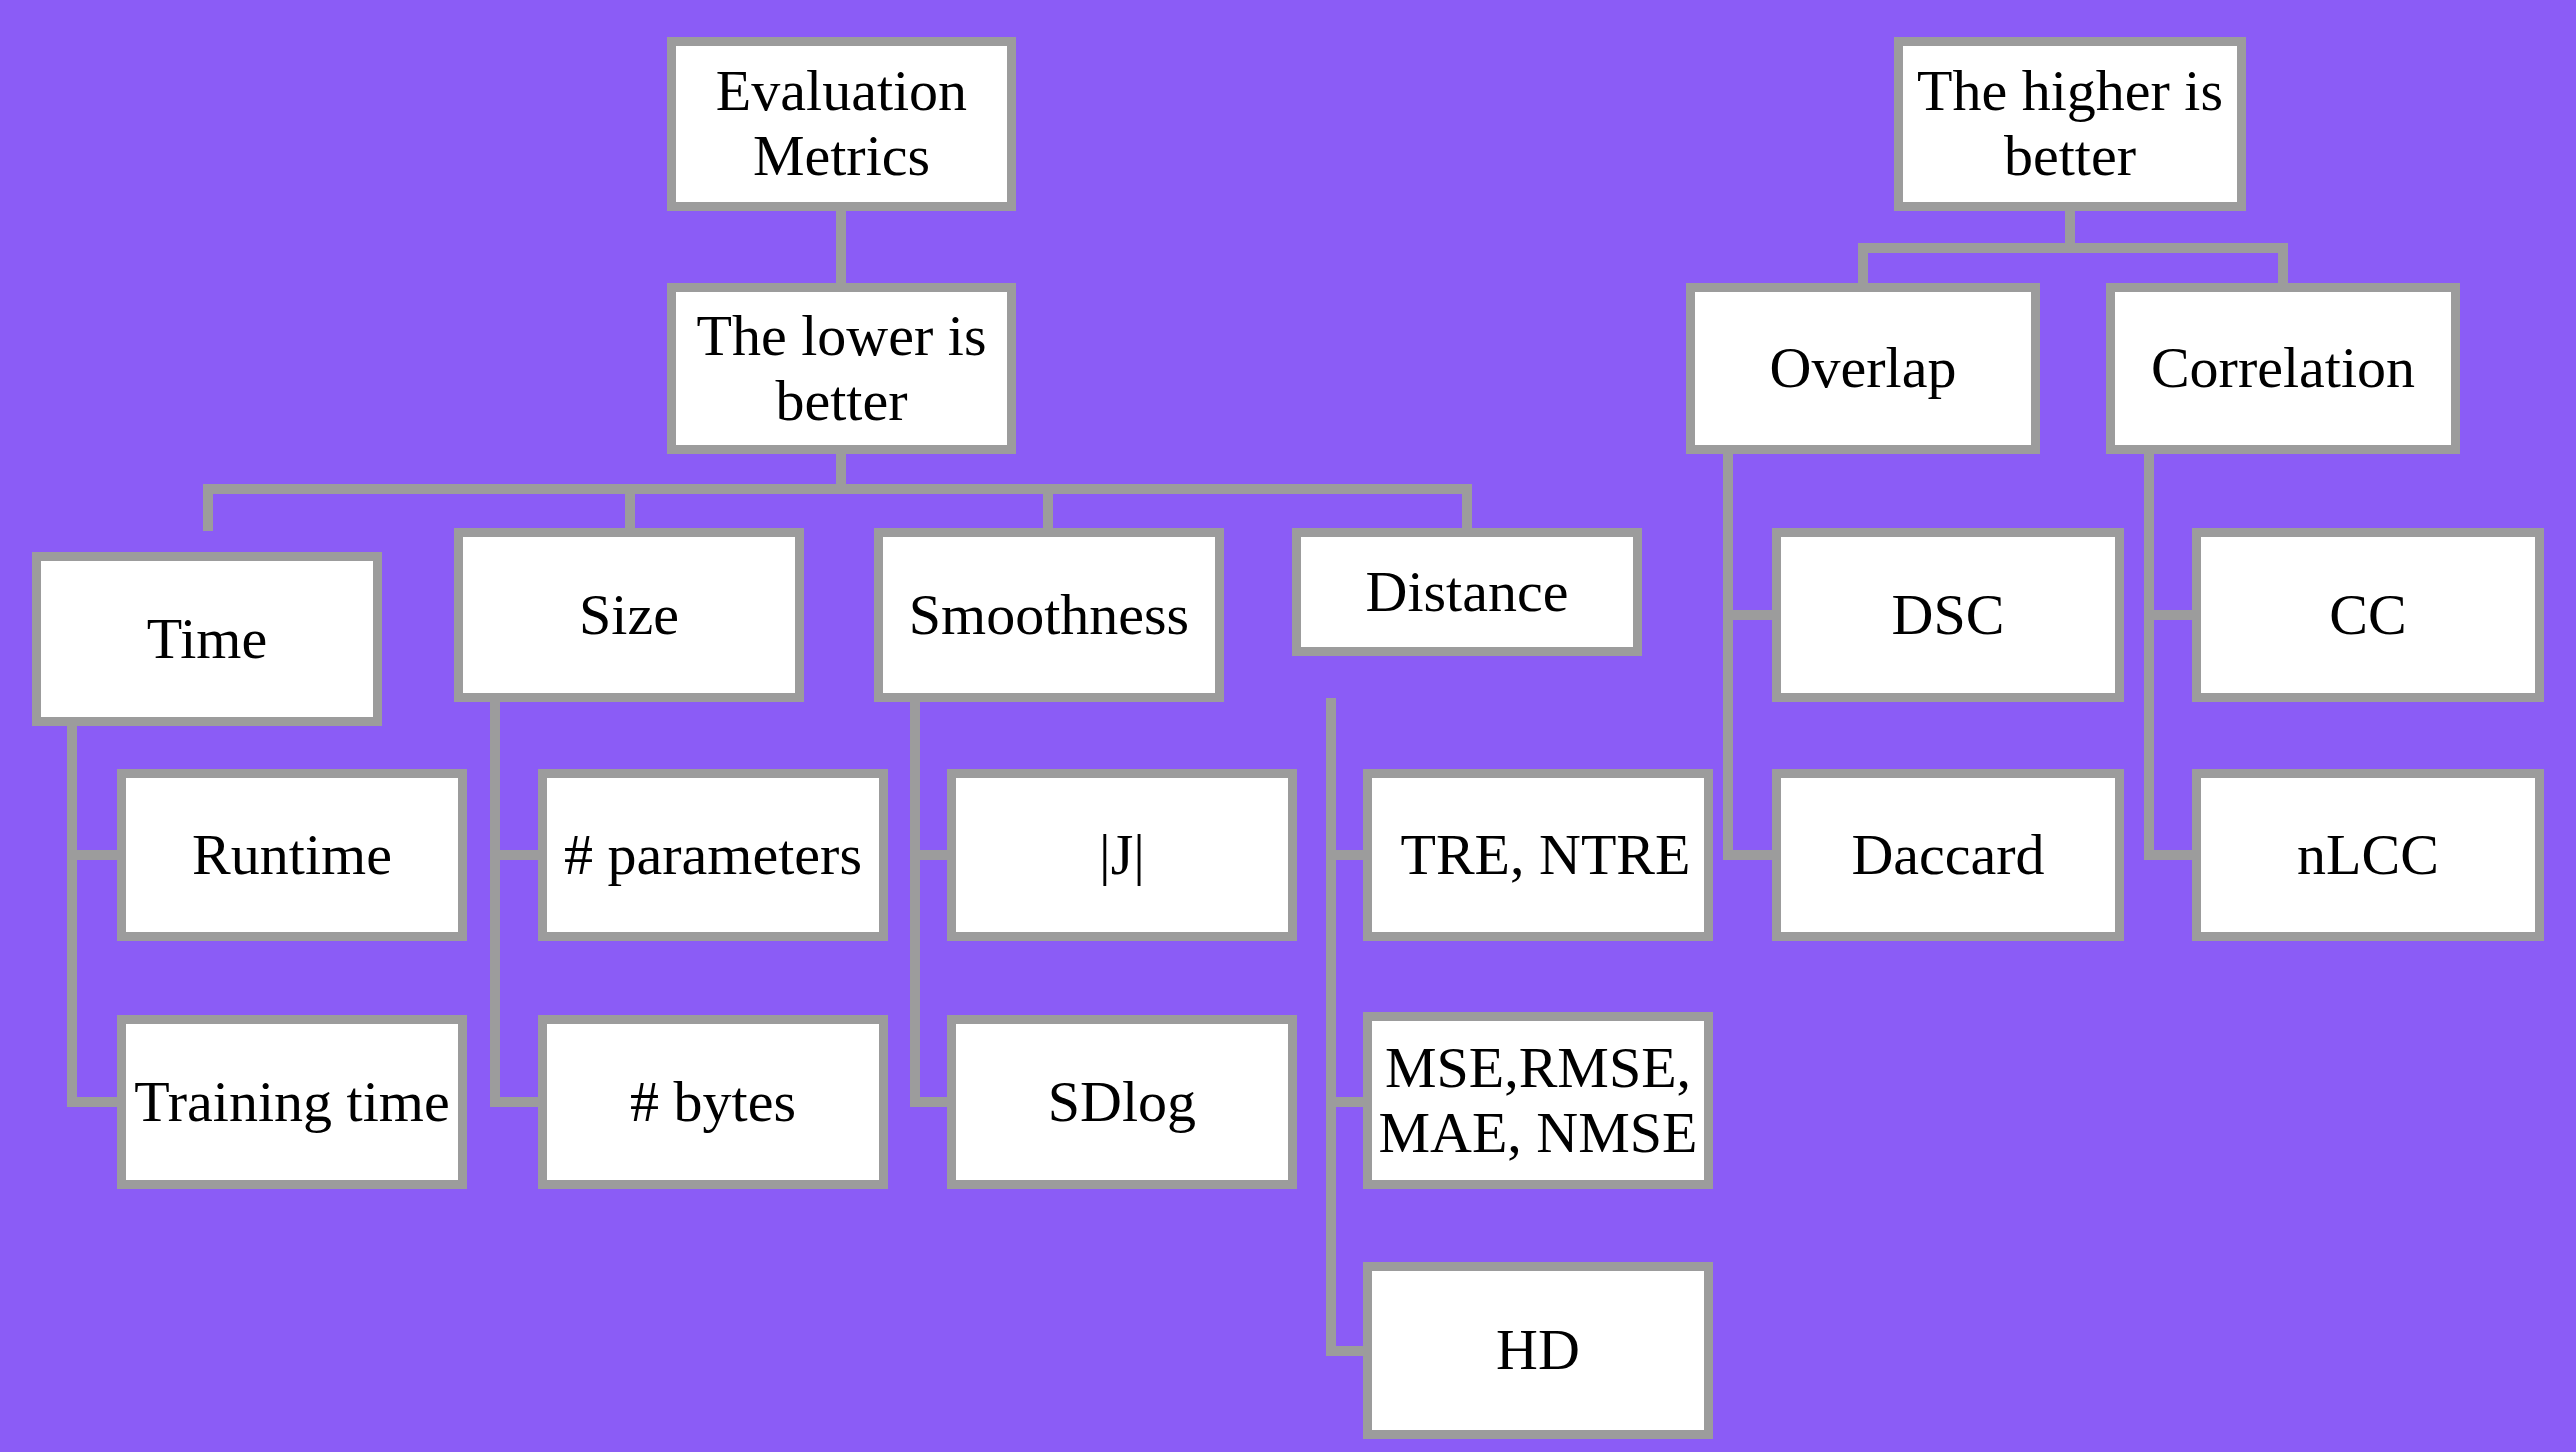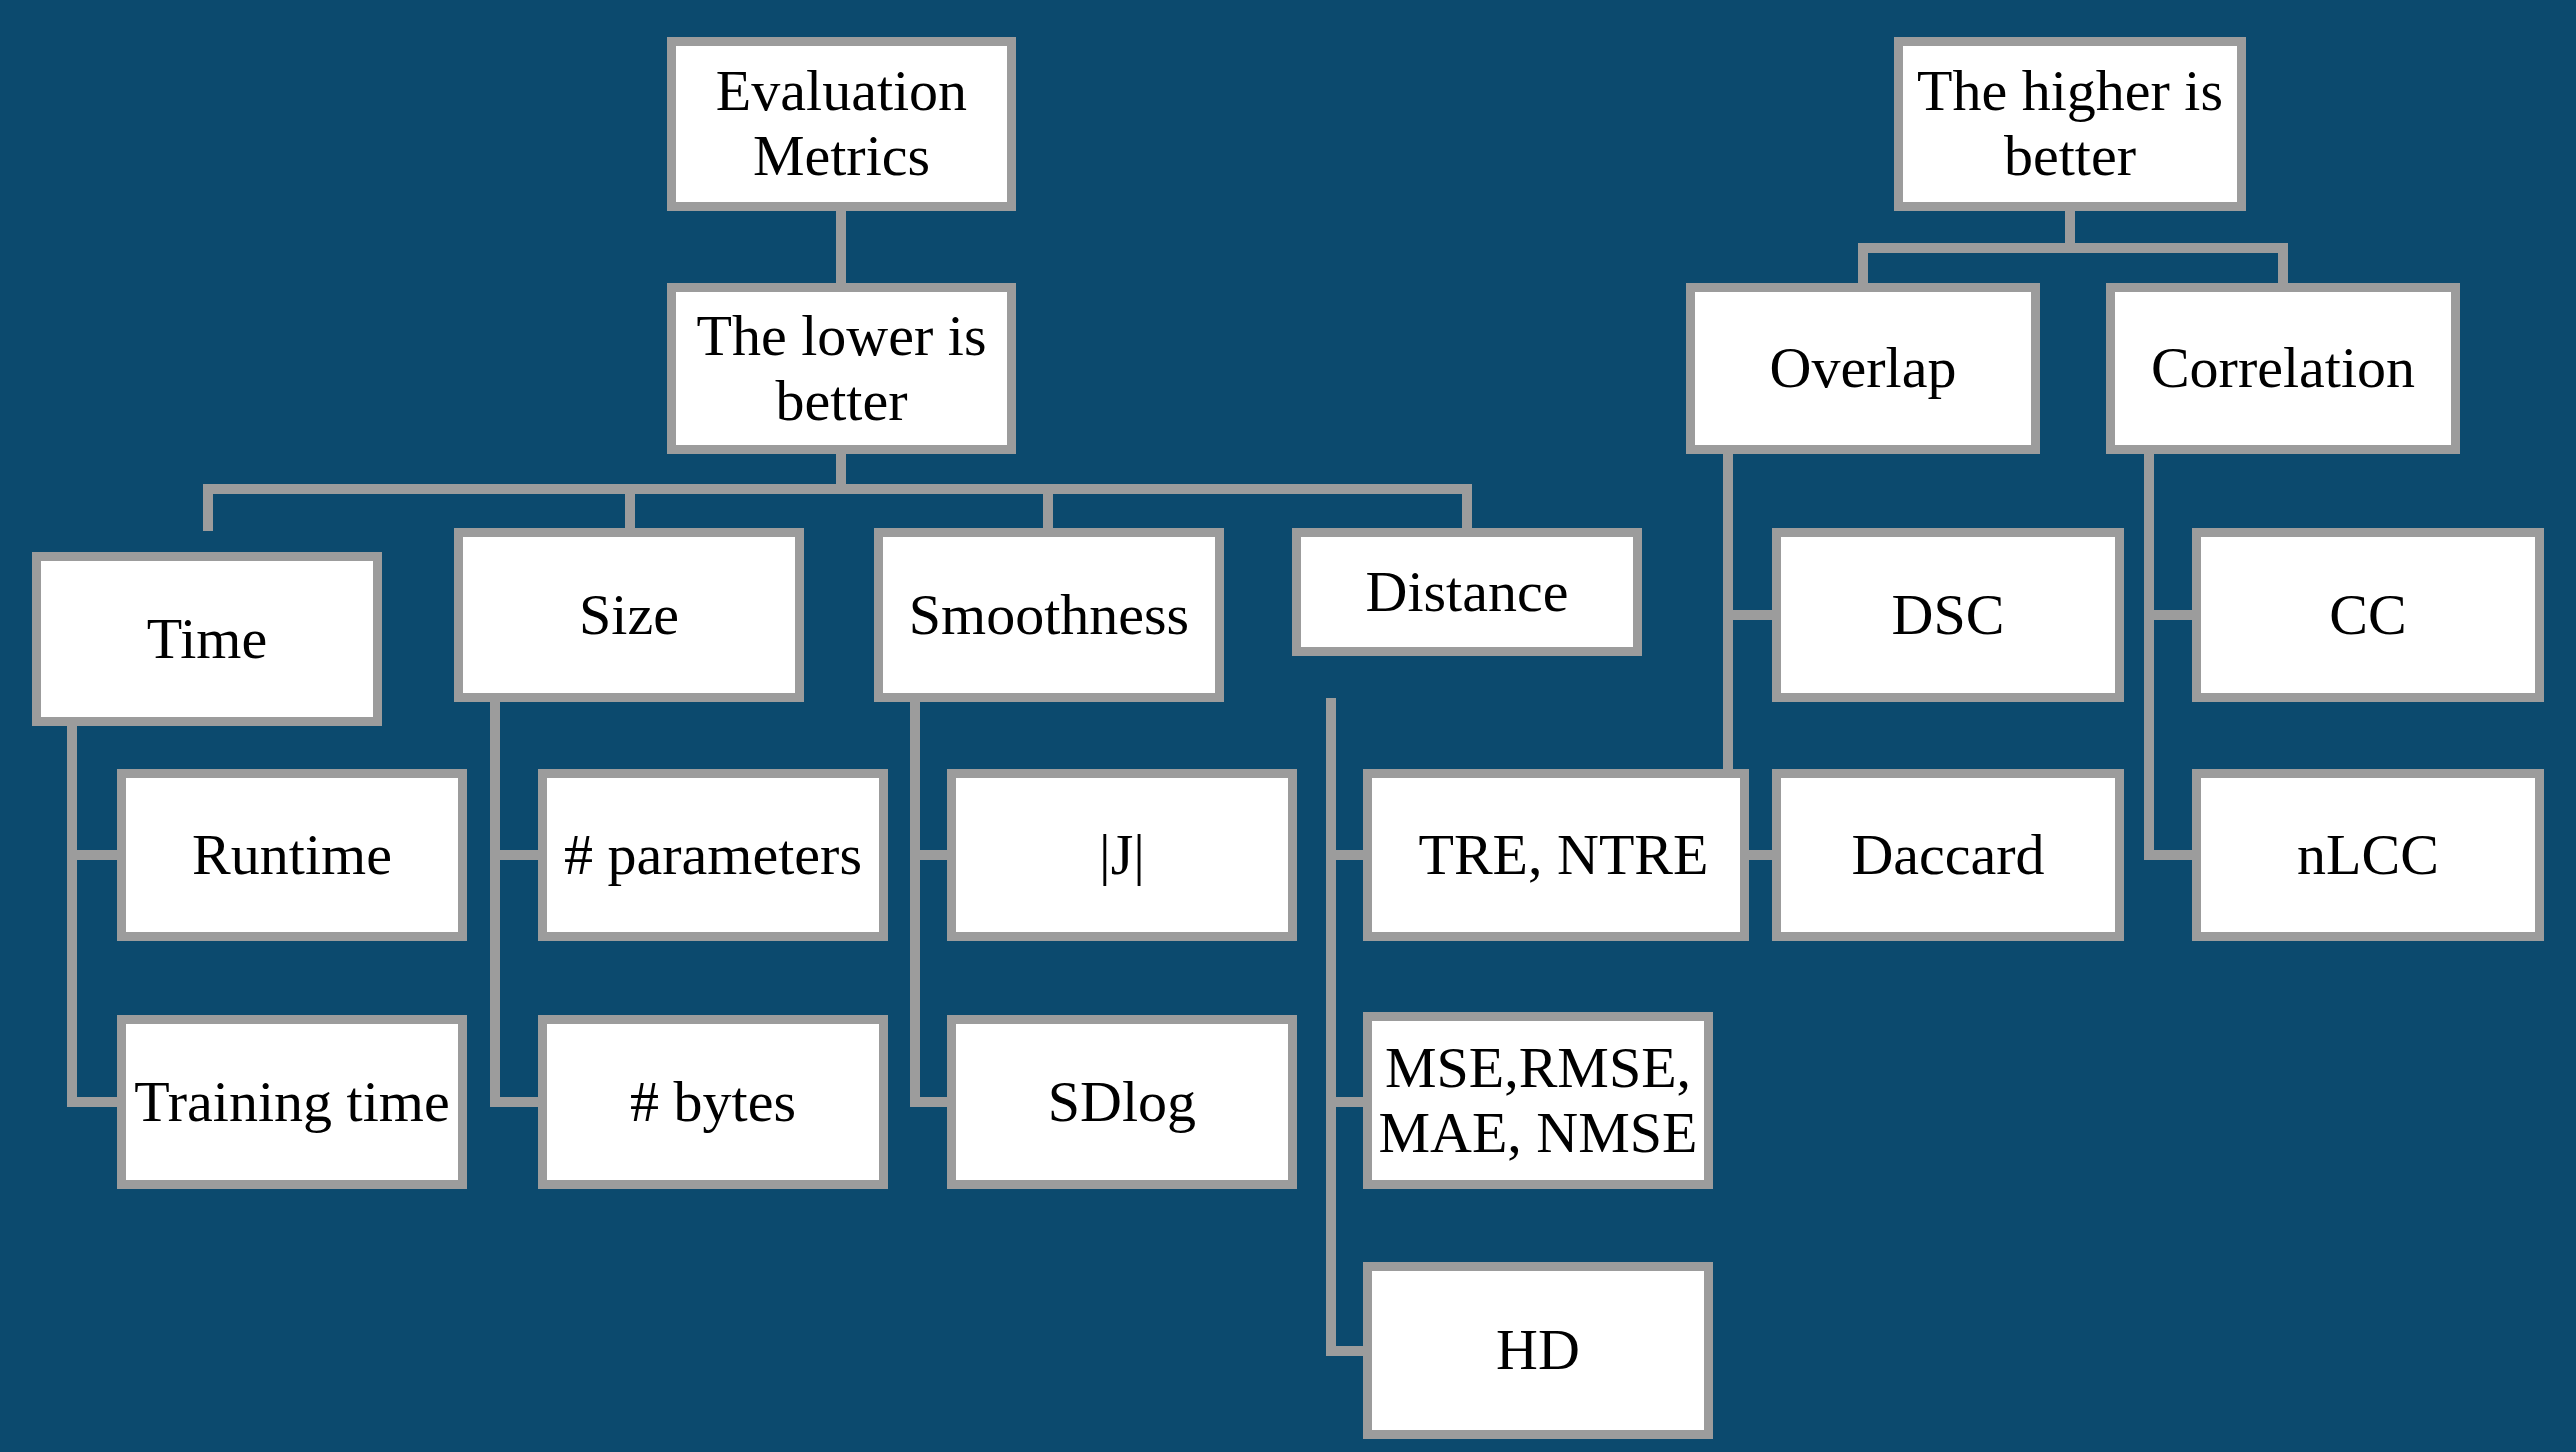--- a/index.html
+++ b/index.html
@@ -4,21 +4,21 @@
 <style>
   html, body {
     margin: 0;
     padding: 0;
     background: #ffffff;
   }
   #canvas {
     position: relative;
     width: 2576px;
     height: 1452px;
-    background: #0c4a6e;
+    background: #8b5cf6;
     font-family: "Liberation Serif", serif;
     overflow: hidden;
   }
   .box {
     position: absolute;
     box-sizing: border-box;
     border: 9.7px solid #9c9c9c;
     background: #ffffff;
     display: flex;
     align-items: center;
@@ -105,21 +105,21 @@
   </div>
   <div class="box" style="left:538px;  top:1015px; width:350px; height:174px;">
     <span># bytes</span>
   </div>
   <div class="box" style="left:947px; top:769px;  width:350px; height:172px;">
     <span>|J|</span>
   </div>
   <div class="box" style="left:947px; top:1015px; width:350px; height:174px;">
     <span>SDlog</span>
   </div>
-  <div class="box" style="left:1363px; top:769px;  width:386px; height:172px;padding-left:15px;">
+  <div class="box" style="left:1363px; top:769px;  width:350px; height:172px;padding-left:15px;">
     <span>TRE, NTRE</span>
   </div>
   <div class="box" style="left:1363px; top:1012px; width:350px; height:177px;">
     <span>MSE,RMSE, MAE, NMSE</span>
   </div>
   <div class="box" style="left:1363px; top:1262px; width:350px; height:177px;">
     <span>HD</span>
   </div>
 
   <div class="box" style="left:1894px; top:37px;   width:352px; height:174px;">

